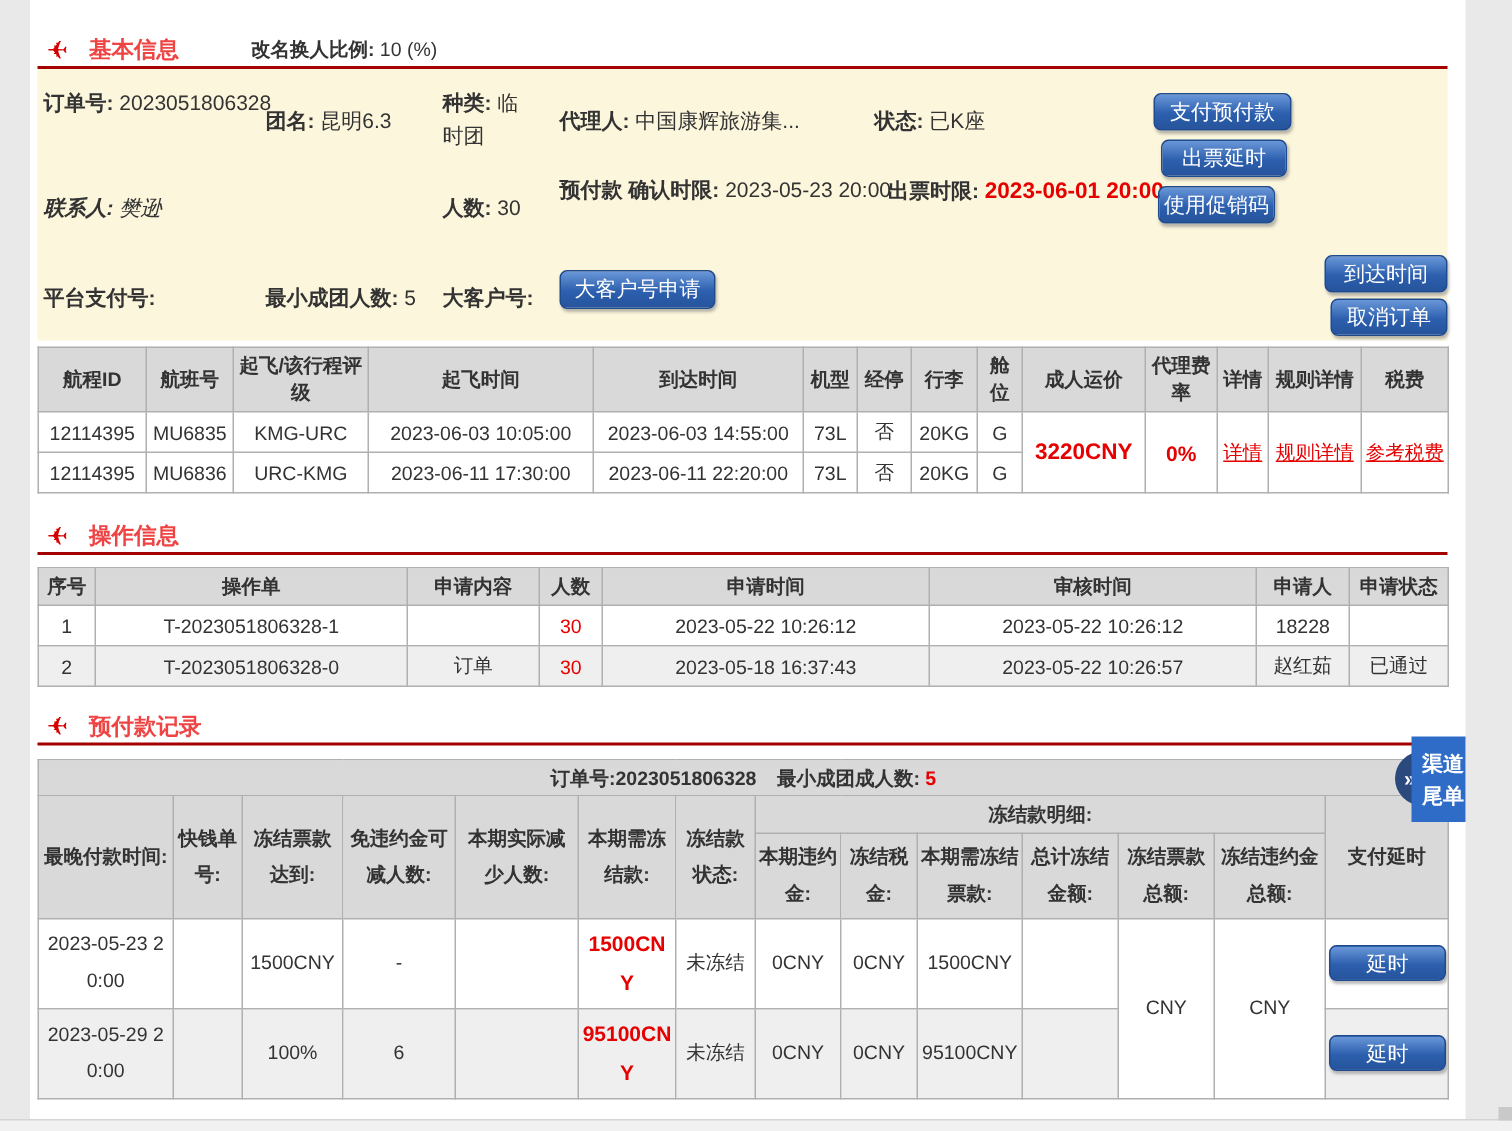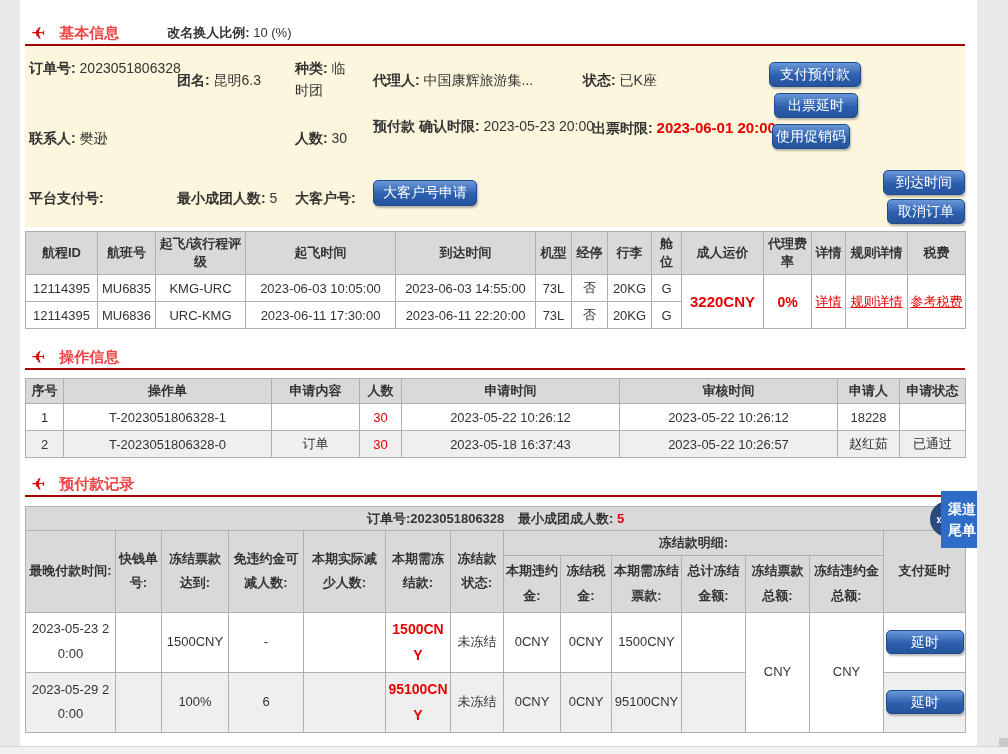--- a/index.html
+++ b/index.html
@@ -76,21 +76,21 @@
         <span class="sec-extra" style="margin-left:48px;"><b>改名换人比例:</b> <span>10 (%)</span></span>
       </div>
 
       <div class="panel">
         <div class="field" style="left:4px; top:12px;"><b>订单号:</b> <span>2023051806328</span></div>
         <div class="field" style="left:152px; top:24px;"><b>团名:</b> <span>昆明6.3</span></div>
         <div class="field" style="left:270px; top:12px; width:64px;"><b>种类:</b> <span class="wrapv">临时团</span></div>
         <div class="field" style="left:348px; top:24px; width:210px;"><b>代理人:</b> <span>中国康辉旅游集...</span></div>
         <div class="field" style="left:558px; top:24px;"><b>状态:</b> <span>已K座</span></div>
 
-        <div class="field" style="left:4px; top:82px;"><b>联系人:</b> <span>樊逊</span></div>
+        <div class="field" style="left:4px; top:82px;font-style:italic;"><b>联系人:</b> <span>樊逊</span></div>
         <div class="field" style="left:270px; top:82px;"><b>人数:</b> <span>30</span></div>
         <div class="field" style="left:348px; top:70px; width:224px;"><b>预付款 确认时限:</b> <span class="wrapv">2023-05-23 20:00</span></div>
         <div class="field" style="left:567px; top:70px; width:192px;"><b>出票时限:</b> <span class="red-bold wrapv" style="font-size:15px;">2023-06-01 20:00</span></div>
 
         <div class="field" style="left:4px; top:142px;"><b>平台支付号:</b></div>
         <div class="field" style="left:152px; top:142px;"><b>最小成团人数:</b> <span>5</span></div>
         <div class="field" style="left:270px; top:142px;"><b>大客户号:</b></div>
 
         <div class="btn" style="left:744px; top:16px; width:92px;">支付预付款</div>
         <div class="btn" style="left:749px; top:47px; width:84px;">出票延时</div>

